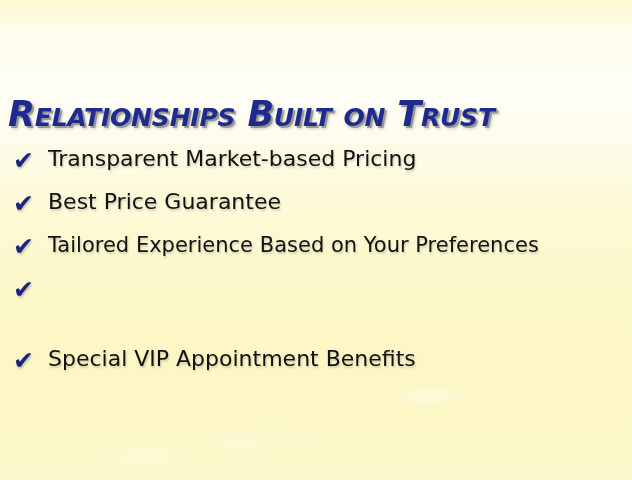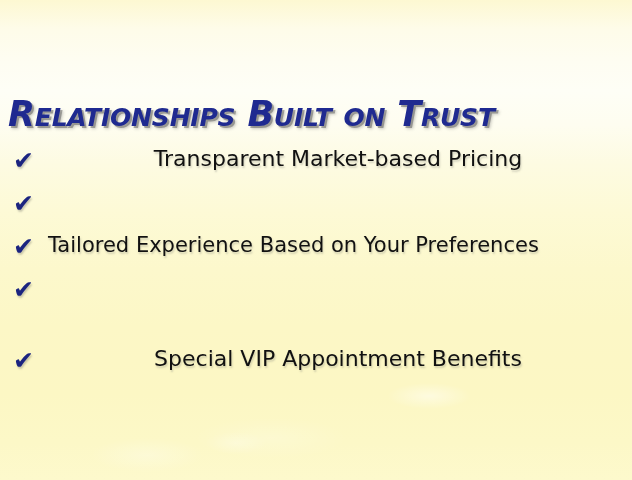--- a/index.html
+++ b/index.html
@@ -111,21 +111,21 @@
     font-size: 22px;
     line-height: 30px;
     font-weight: normal;
     color: #111111;
     text-shadow: 1px 2px 2px rgba(140,140,125,0.38);
     white-space: pre-line;
   }
 
   
   .bullet[data-w="wide"]   .bullet-text { transform: scaleX(0.955); transform-origin: left center; }
-  .bullet[data-w="normal"] .bullet-text { transform: scaleX(1.0);   transform-origin: left center; text-align: center; }
+  .bullet[data-w="normal"] .bullet-text { transform: scaleX(1.0);   transform-origin: left center; }
 
   .bullet[data-lines="2"] { min-height: 66px; }
 </style>
 </head>
 <body>
 
 <div id="slide">
 
   <div class="smudge s1"></div>
   <div class="smudge s2"></div>
@@ -138,20 +138,21 @@
 
   <div id="bullets">
 
     <div class="bullet" data-w="normal" data-lines="1">
       <span class="check-icon">✔</span>
       <span class="bullet-text">Transparent Market-based Pricing</span>
     </div>
 
     <div class="bullet" data-w="normal" data-lines="1">
       <span class="check-icon">✔</span>
+      <span class="bullet-text">Best Price Guarantee</span>
     </div>
 
     <div class="bullet" data-w="wide" data-lines="1">
       <span class="check-icon">✔</span>
       <span class="bullet-text">Tailored Experience Based on Your Preferences</span>
     </div>
 
     <div class="bullet" data-w="normal" data-lines="2">
       <span class="check-icon">✔</span>
     </div>

